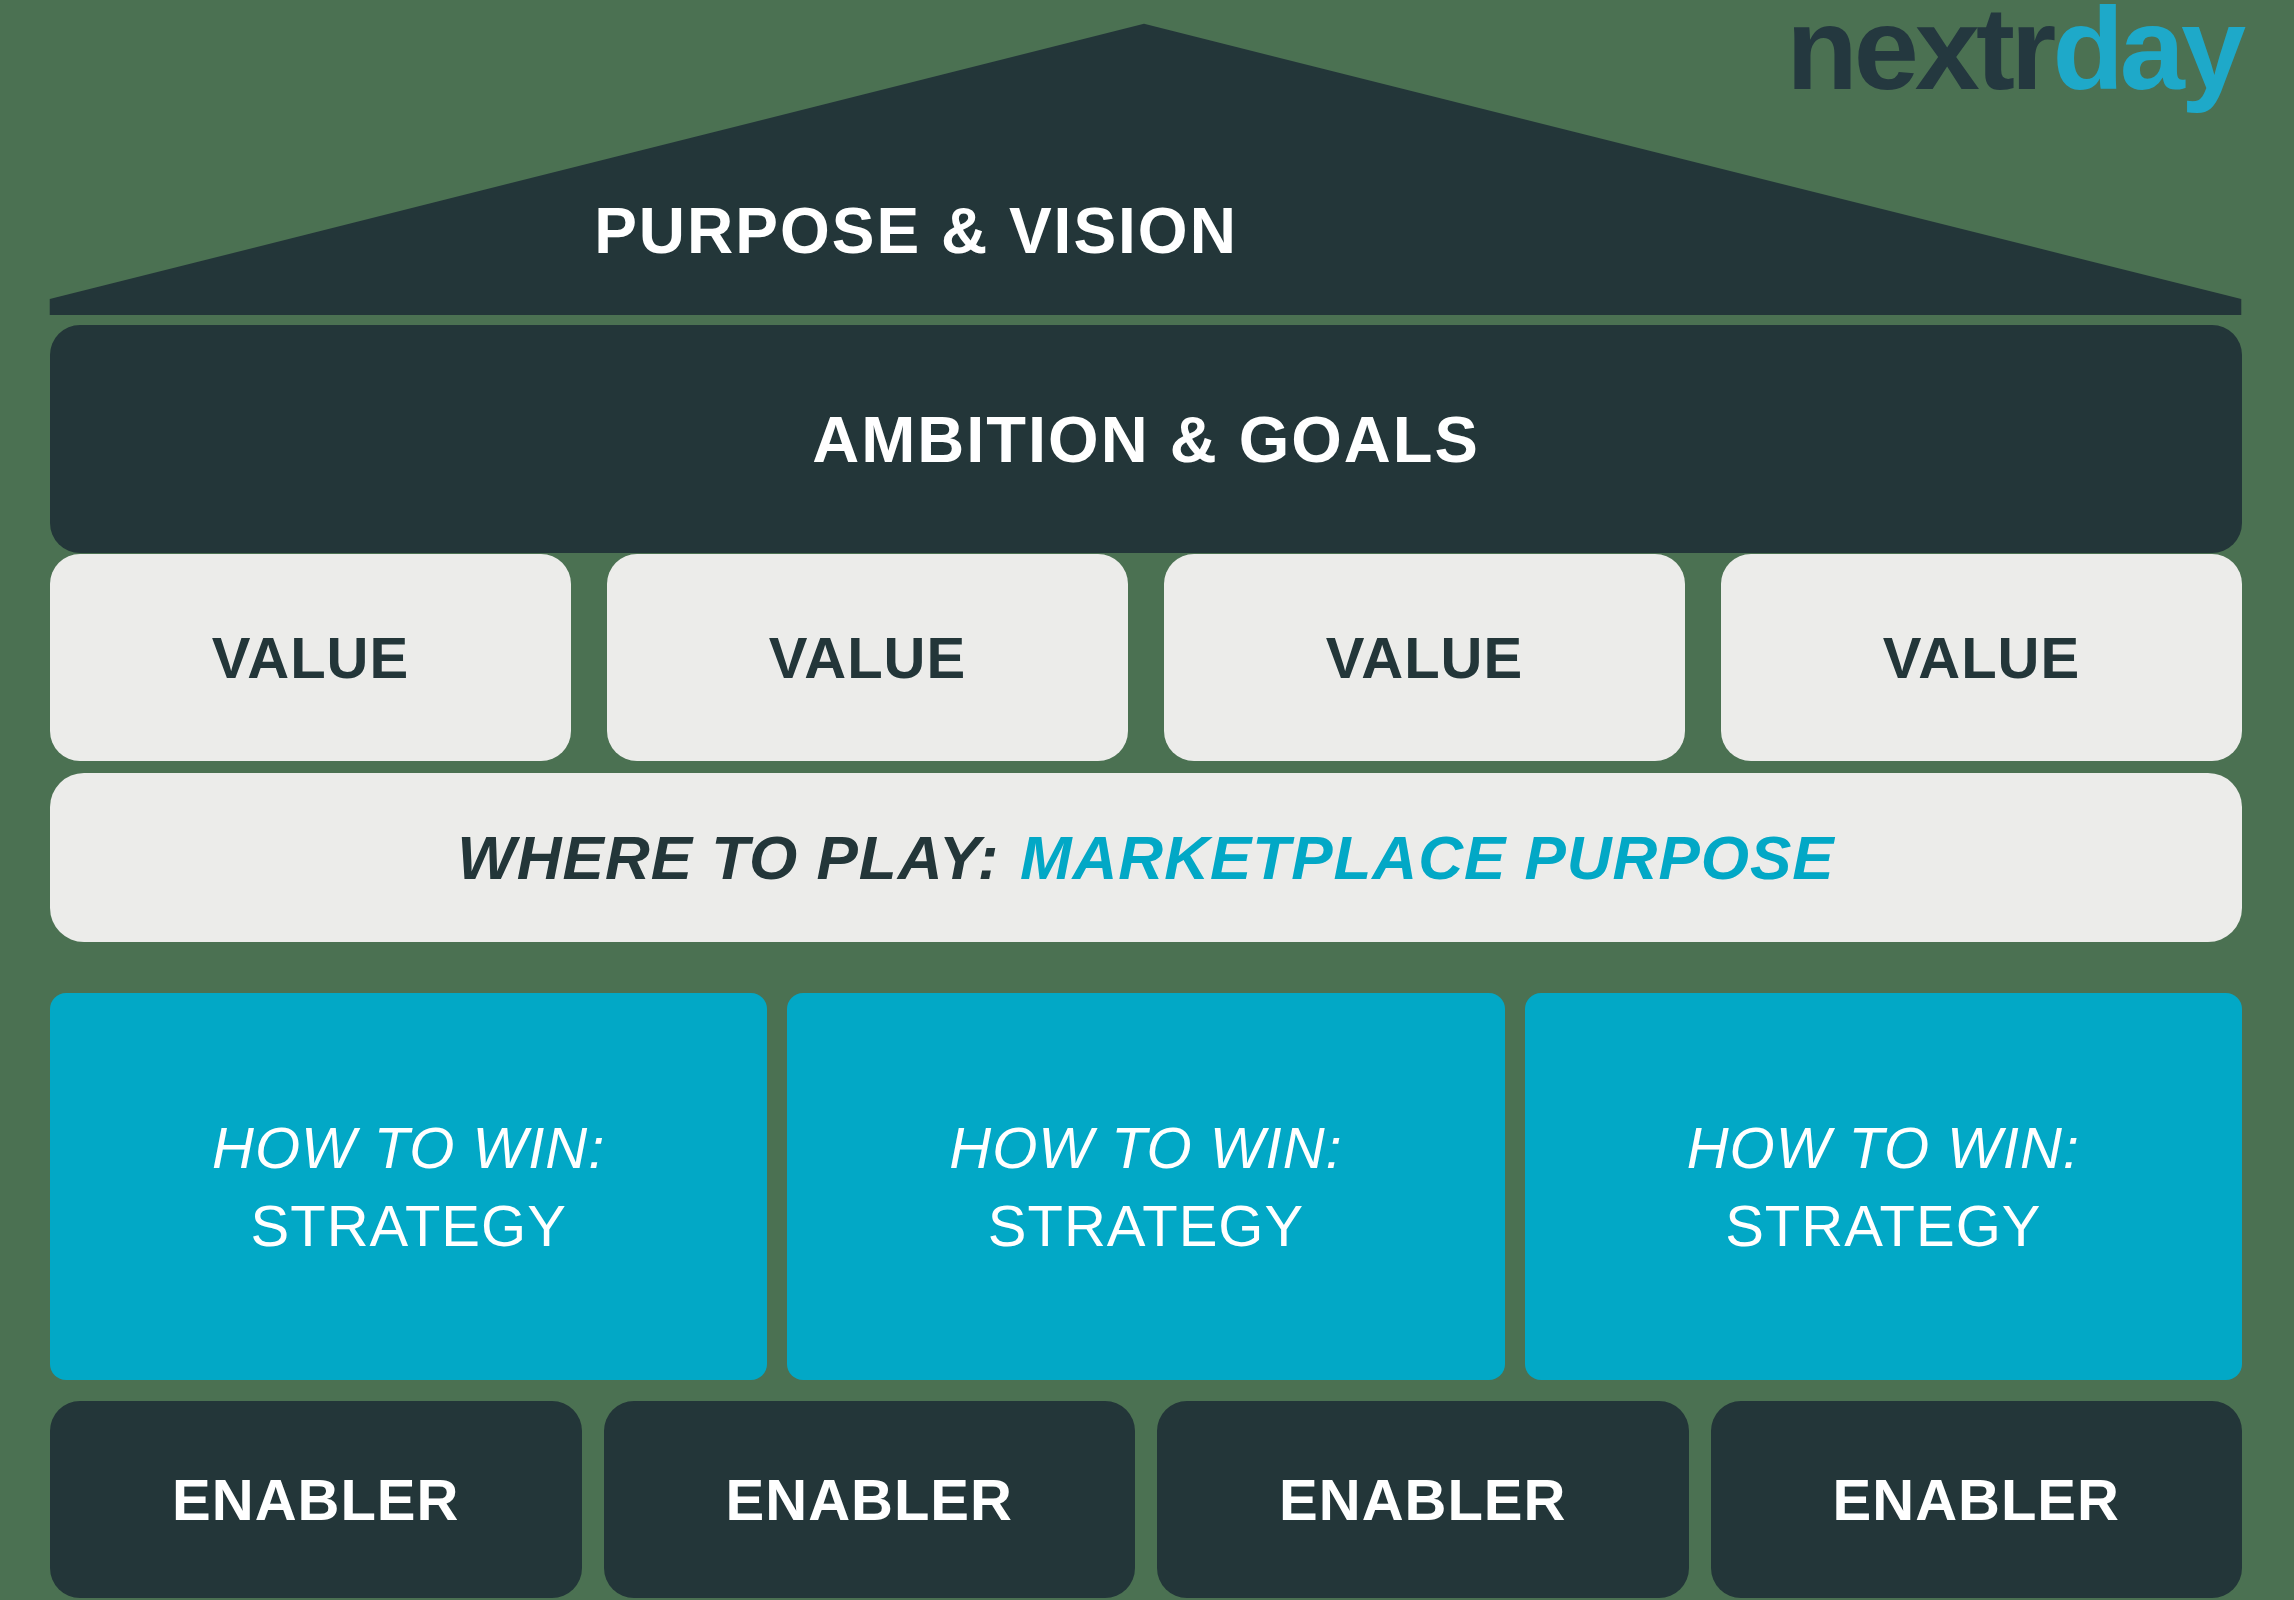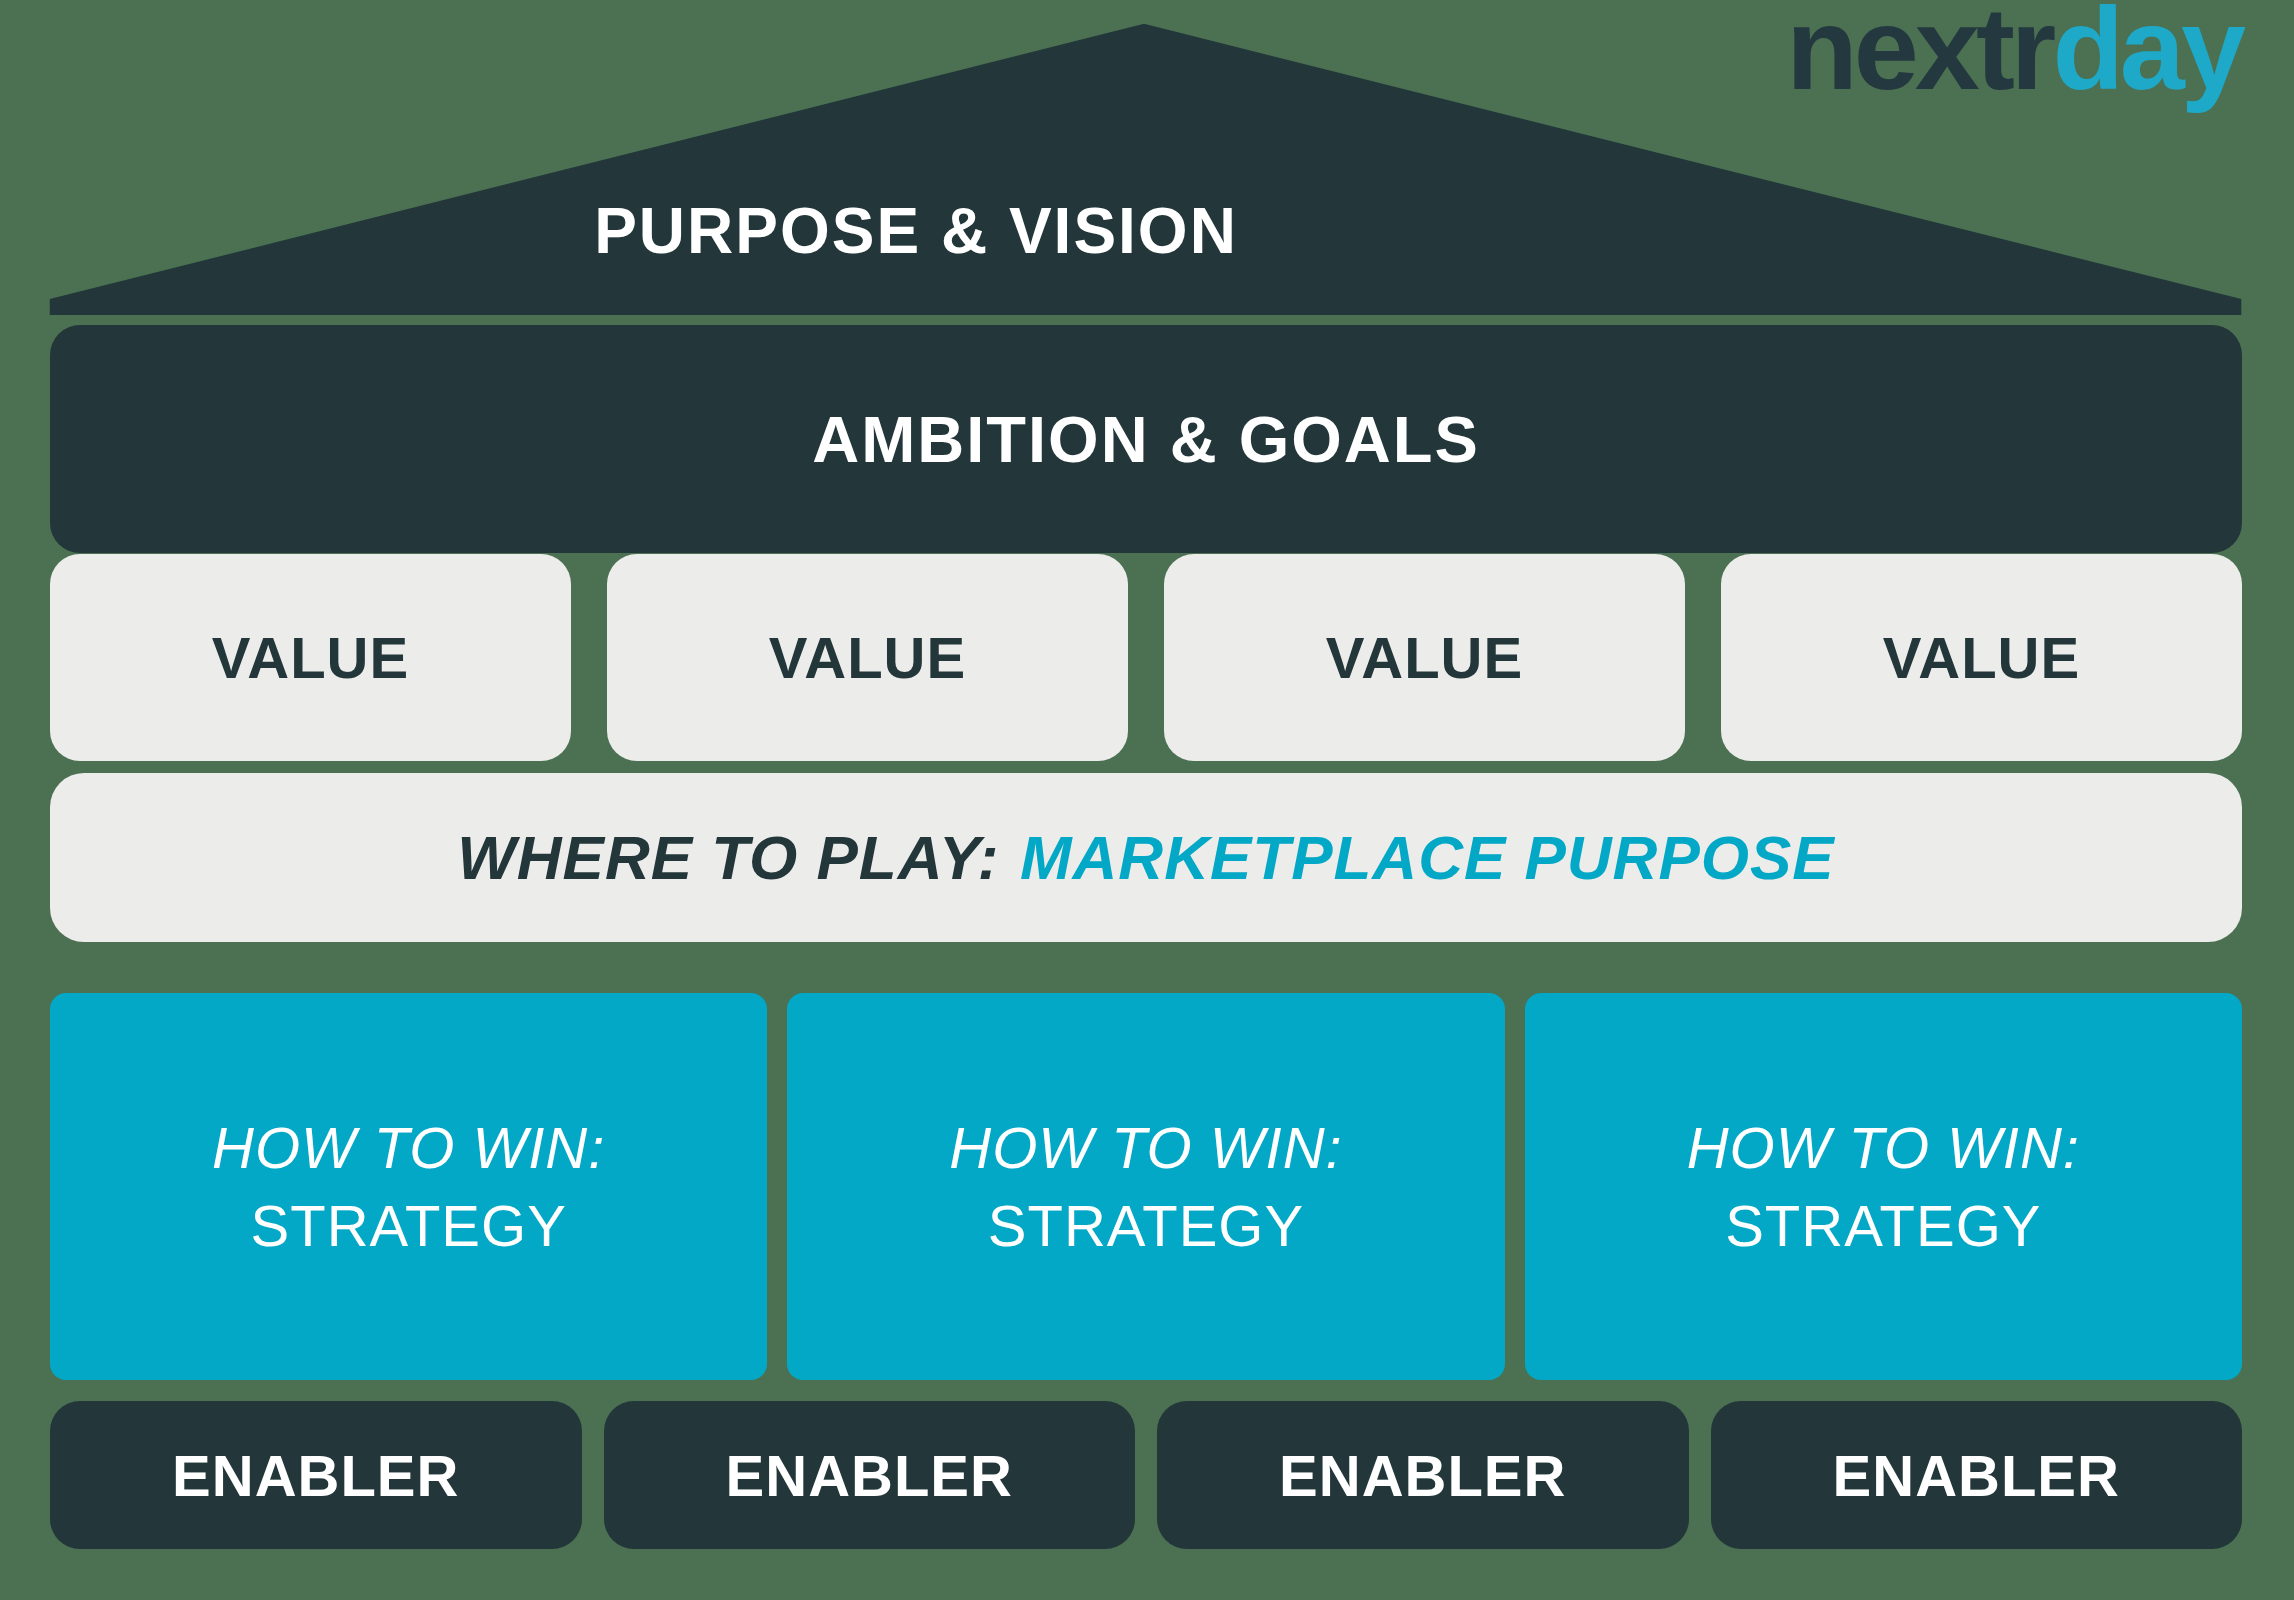--- a/index.html
+++ b/index.html
@@ -51,21 +51,21 @@
   .where-prefix{color:var(--dark);margin-right:0.33em;}
   .where-highlight{color:var(--teal);}
   .how-row{top:993px;height:387px;display:flex;gap:20px;}
   .how-box{
     flex:1;background:var(--teal);border-radius:16px;
     display:flex;flex-direction:column;align-items:center;justify-content:center;
     color:var(--white);font-size:58px;font-weight:400;letter-spacing:1px;line-height:78px;
   }
   .how-line1{font-style:italic;}
   .how-line2{font-style:normal;}
-  .enablers-row{top:1401px;height:148px;display:flex;gap:22px;}
+  .enablers-row{top:1401px;height:197px;display:flex;gap:22px;}
   .enabler-box{
     flex:1;background:var(--dark);color:var(--white);
     font-size:58px;font-weight:700;letter-spacing:1px;
   }
 </style>
 </head>
 <body>
 
 <div class="canvas">
 

